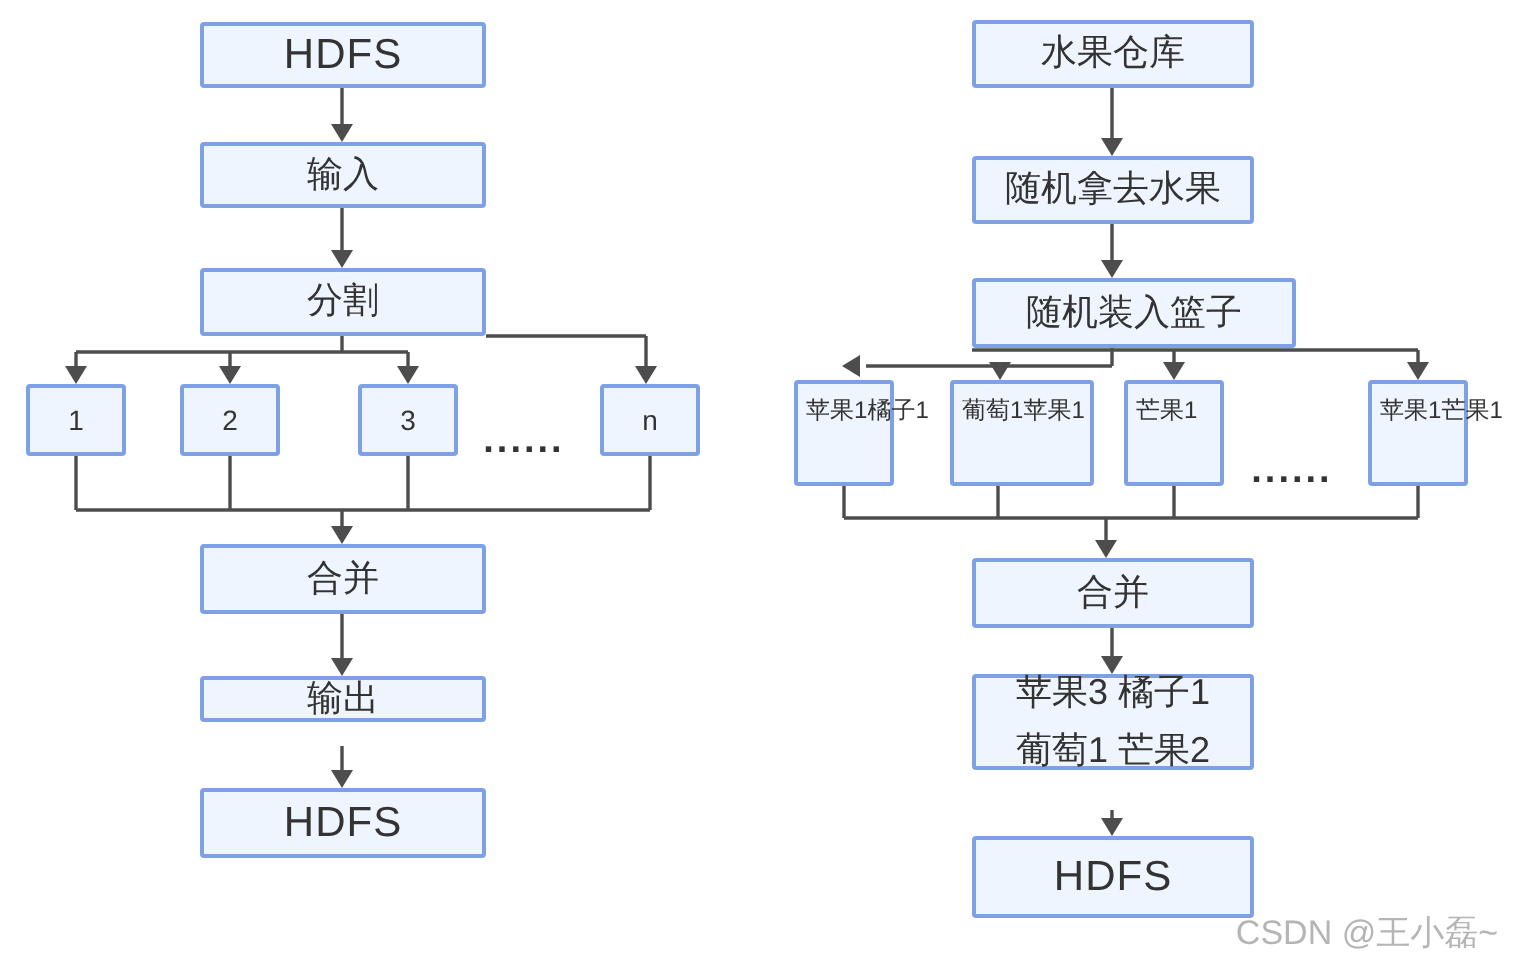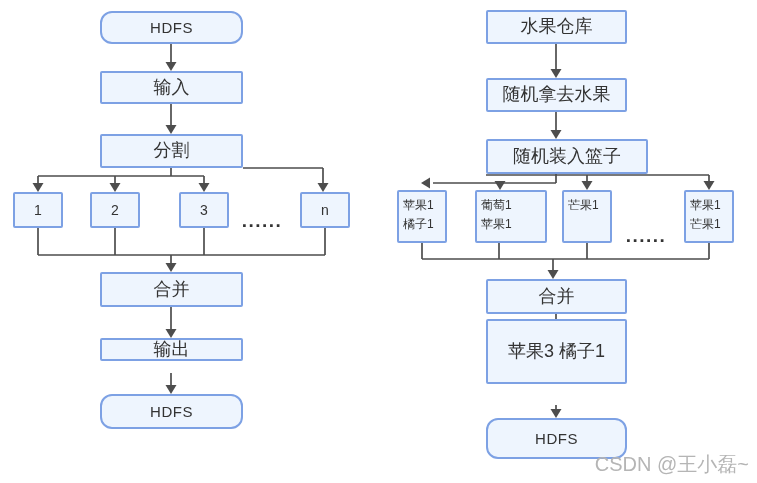--- a/index.html
+++ b/index.html
@@ -14,33 +14,33 @@
     position:relative;width:757px;height:483px;background:#ffffff;overflow:hidden;
     font-family:"Liberation Sans",sans-serif;color:var(--text);
   }
   .canvas svg{position:absolute;left:0;top:0;pointer-events:none;}
   .node{
     position:absolute;box-sizing:border-box;
     background:var(--box-fill);border:2px solid var(--box-border);border-radius:2px;
     display:flex;align-items:center;justify-content:center;
     font-size:18px;line-height:1.2;color:var(--text);white-space:nowrap;
   }
-  .en{font-size:15px;letter-spacing:0.5px;border-radius:12px;}
+  .en{font-size:21px;letter-spacing:0.5px;}
   .chunk{font-size:14px;}
   .basket{
-    flex-direction:column;align-items:flex-start;justify-content:flex-start;
+    flex-direction:row;align-items:flex-start;justify-content:flex-start;
     padding:4px 0 0 4px;font-size:12px;line-height:19px;
   }
   .result{flex-direction:column;line-height:29px;}
   .dots{
     position:absolute;font-weight:bold;color:var(--text);
     font-size:19px;letter-spacing:1.5px;line-height:20px;height:20px;text-align:center;
   }
   .watermark{
-    position:absolute;right:8px;bottom:5px;font-size:20px;color:var(--wm);
+    position:absolute;right:8px;bottom:5px;font-size:17px;color:var(--wm);
   }
 </style>
 </head>
 <body>
 
 <div class="canvas">
 
   <svg id="connectors" width="757" height="483" viewBox="0 0 757 483">
       <line x1="171" y1="44" x2="171" y2="64" stroke="#4d4d4d" stroke-width="1.7"></line>
       <line x1="171" y1="104" x2="171" y2="127" stroke="#4d4d4d" stroke-width="1.7"></line>
@@ -124,19 +124,20 @@
   <div class="node basket" style="left:562px;top:190px;width:50px;height:53px">
     <div>芒果1</div>
   </div>
   <div class="dots" style="left:620px;top:226px;width:52px">......</div>
   <div class="node basket" style="left:684px;top:190px;width:50px;height:53px">
     <div>苹果1</div>
     <div>芒果1</div>
   </div>
 
   <div class="node" style="left:486px;top:279px;width:141px;height:35px">合并</div>
-  <div class="node result" style="left:486px;top:319px;width:141px;height:65px">
+  <div class="node result" style="left:486px;top:337px;width:141px;height:48px">
     <div>苹果3 橘子1</div>
+    <div>葡萄1 芒果2</div>
   </div>
   <div class="node en" style="left:486px;top:418px;width:141px;height:41px">HDFS</div>
 
   <div class="watermark">CSDN @王小磊~</div>
 </div>
 
 </body></html>

